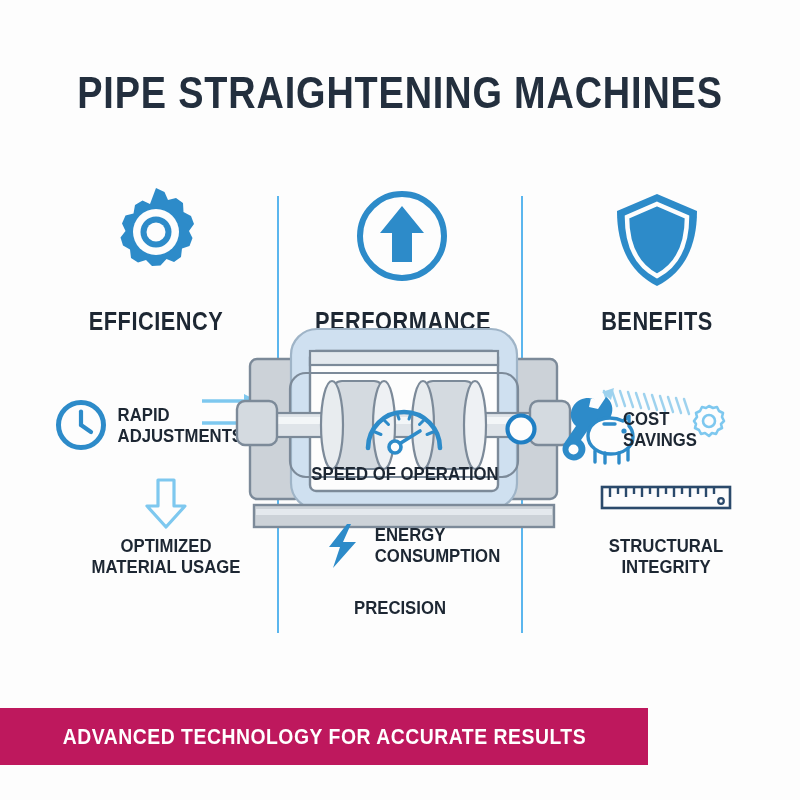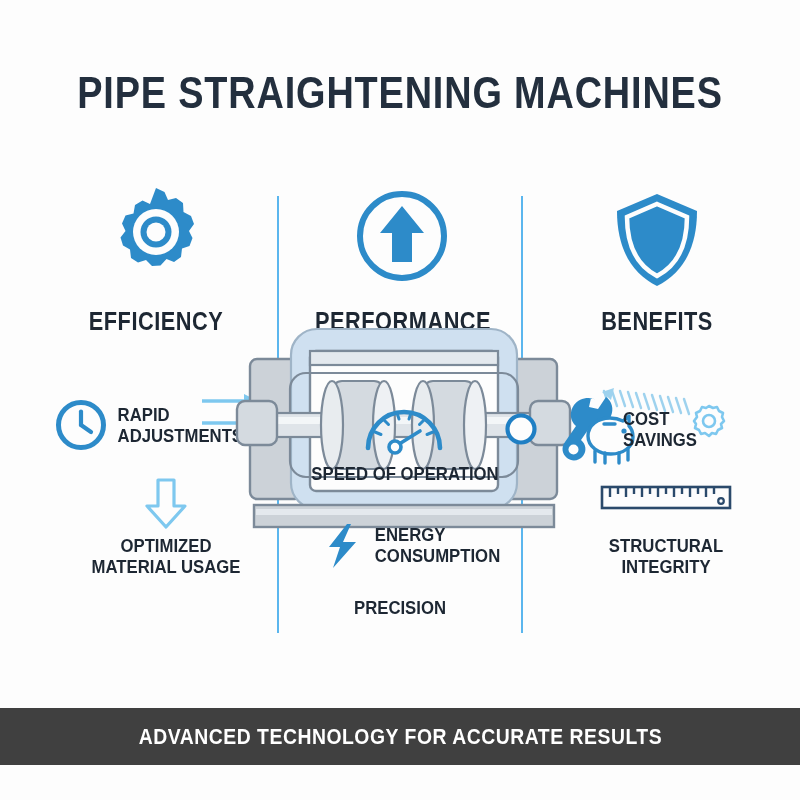--- a/index.html
+++ b/index.html
@@ -58,23 +58,23 @@
     line-height: 1.12;
     transform: scaleX(0.88);
     white-space: pre-line;
   }
   .lbl-19 { font-size: 19px; }
 
   
   #bottom-banner {
     left: 0;
     top: 708px;
-    width: 800px;
+    width: 648px;
     height: 57px;
-    background: #404040;
+    background: #be185d;
     display: flex;
     align-items: center;
     justify-content: center;
   }
   #bottom-banner-text {
     font-family: "Liberation Sans Narrow", "Liberation Sans", sans-serif;
     font-size: 22px;
     font-weight: bold;
     color: #ffffff;
     letter-spacing: 0.6px;

